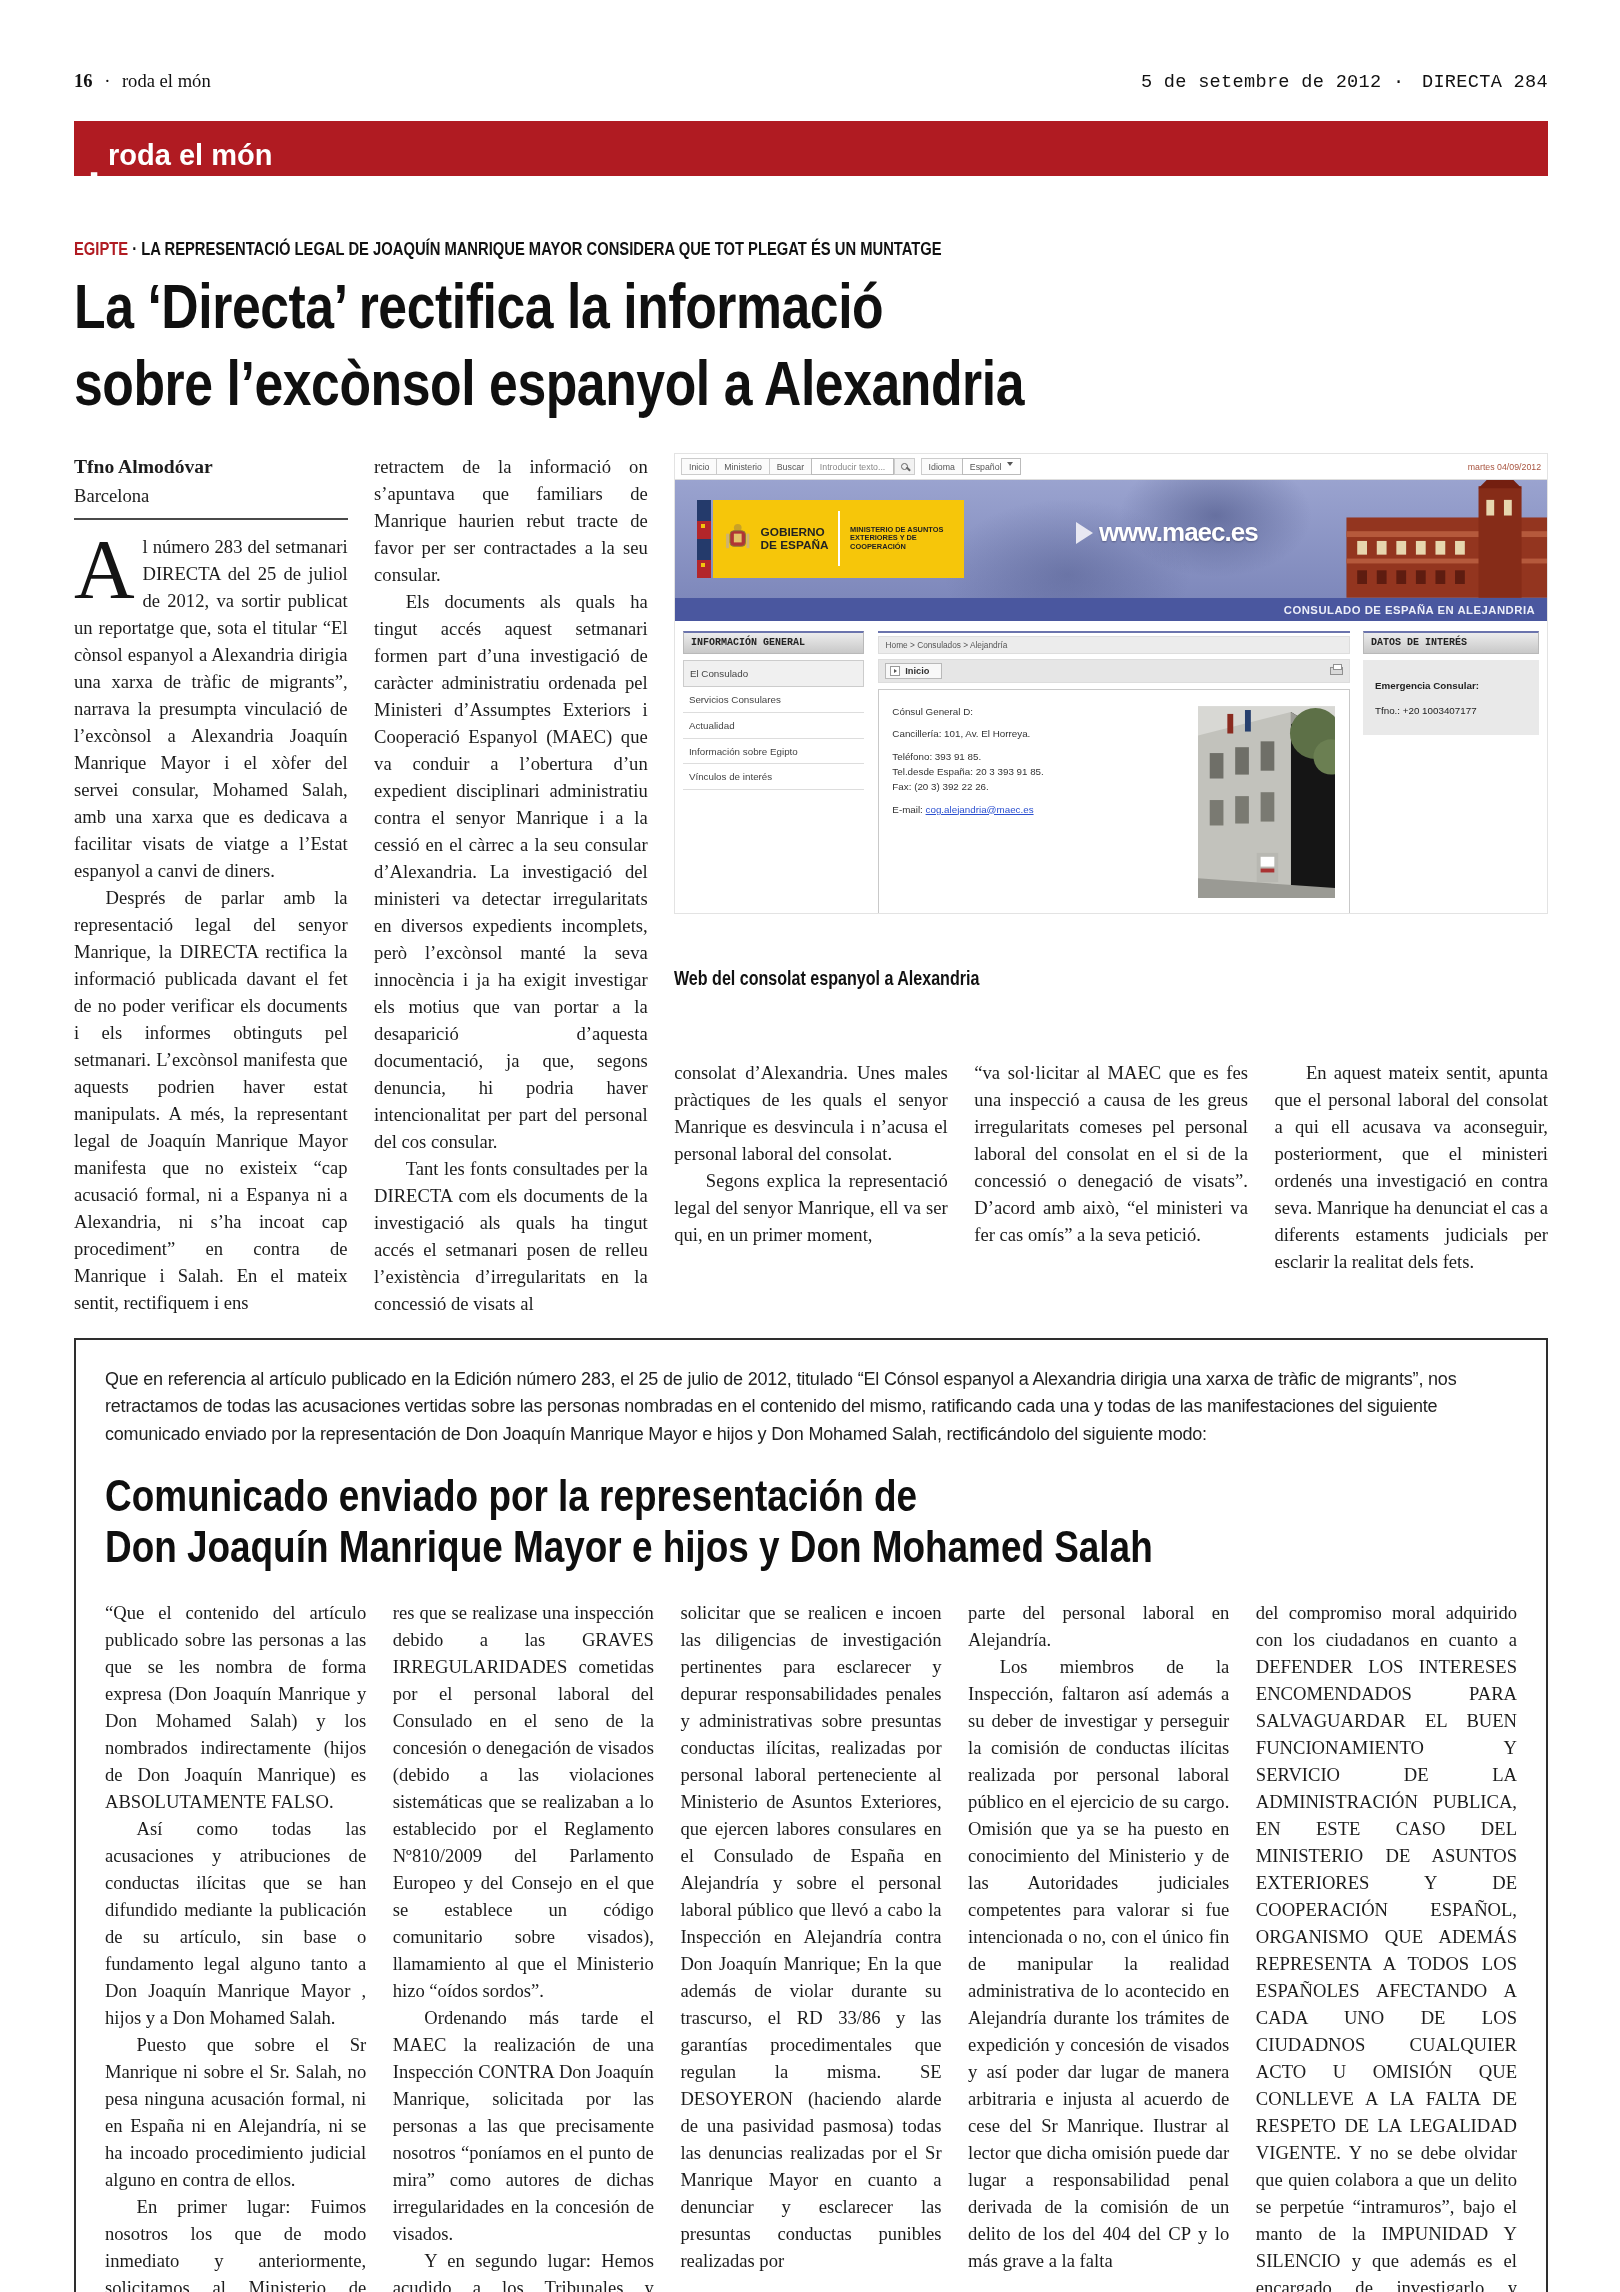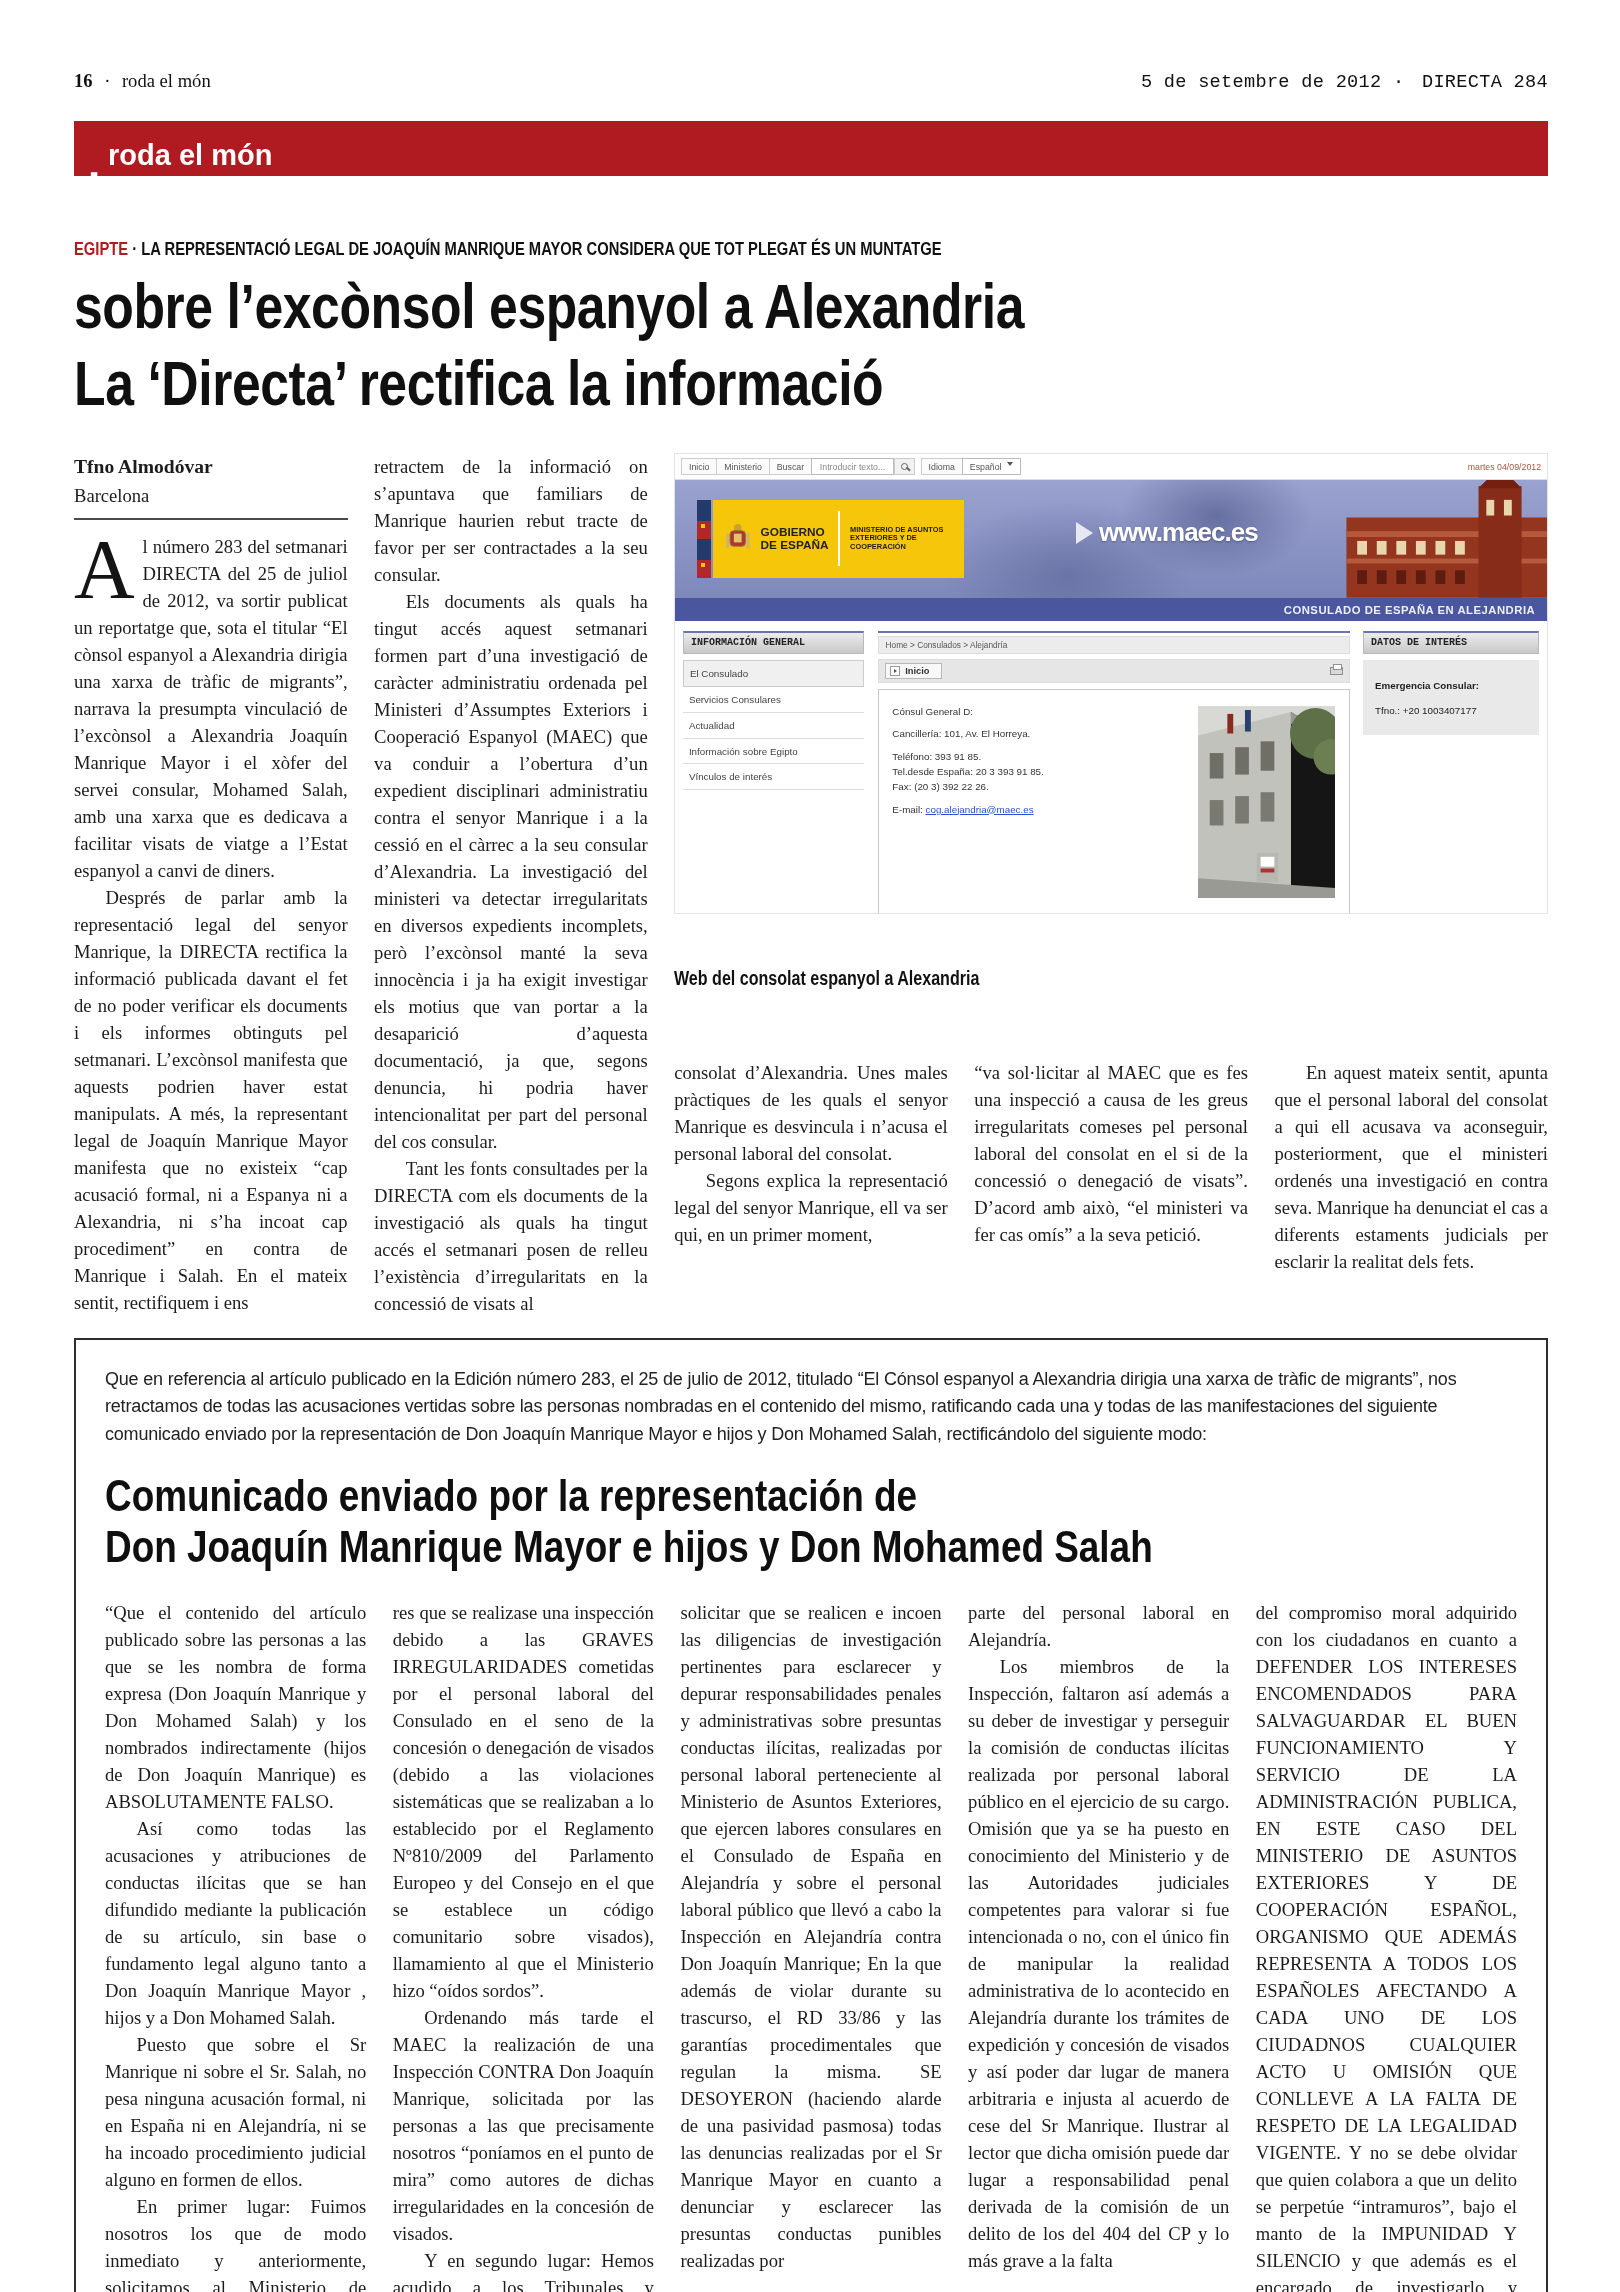--- a/index.html
+++ b/index.html
@@ -152,22 +152,22 @@
       </div>
     </div>
 
     <div class="kicker">
       <span class="condense">
         <span class="kicker-tag">EGIPTE</span><span class="kicker-text"> · </span><span class="kicker-text">LA REPRESENTACIÓ LEGAL DE JOAQUÍN MANRIQUE MAYOR CONSIDERA QUE TOT PLEGAT ÉS UN MUNTATGE</span>
       </span>
     </div>
 
     <h1 class="headline">
+      <span class="hline"><span class="condense">La ‘Directa’ rectifica la informació</span></span>
       <span class="hline"><span class="condense">sobre l’excònsol espanyol a Alexandria</span></span>
-      <span class="hline"><span class="condense">La ‘Directa’ rectifica la informació</span></span>
     </h1>
 
     <div class="article-body">
 
       <div class="newscol colA">
         <div class="byline">
           <div class="bname">Tfno Almodóvar</div>
           <div class="bcity">Barcelona</div>
           <div class="byline-rule"></div>
         </div>
@@ -352,21 +352,21 @@
       <p class="comm-intro">Que en referencia al artículo publicado en la Edición número 283, el 25 de julio de 2012, titulado “El Cónsol espanyol a Alexandria dirigia una xarxa de tràfic de migrants”, nos retractamos de todas las acusaciones vertidas sobre las personas nombradas en el contenido del mismo, ratificando cada una y todas de las manifestaciones del siguiente comunicado enviado por la representación de Don Joaquín Manrique Mayor e hijos y Don Mohamed Salah, rectificándolo del siguiente modo:</p>
       <h2 class="comm-headline">
         <span class="hline" style="display:block;"><span class="condense">Comunicado enviado por la representación de</span></span>
         <span class="hline" style="display:block;"><span class="condense">Don Joaquín Manrique Mayor e hijos y Don Mohamed Salah</span></span>
       </h2>
       <div class="comm-cols">
         <div class="newscol">
             <div class="plist">
               <p>“Que el contenido del artículo publicado sobre las personas a las que se les nombra de forma expresa (Don Joaquín Manrique y Don Mohamed Salah) y los nombrados indirectamente (hijos de Don Joaquín Manrique) es ABSOLUTAMENTE FALSO.</p>
               <p>Así como todas las acusaciones y atribuciones de conductas ilícitas que se han difundido mediante la publicación de su artículo, sin base o fundamento legal alguno tanto a Don Joaquín Manrique Mayor , hijos y a Don Mohamed Salah.</p>
-              <p>Puesto que sobre el Sr Manrique ni sobre el Sr. Salah, no pesa ninguna acusación formal, ni en España ni en Alejandría, ni se ha incoado procedimiento judicial alguno en formen de ellos.</p>
+              <p>Puesto que sobre el Sr Manrique ni sobre el Sr. Salah, no pesa ninguna acusación formal, ni en España ni en Alejandría, ni se ha incoado procedimiento judicial alguno en contra de ellos.</p>
               <p>En primer lugar: Fuimos nosotros los que de modo inmediato y anteriormente, solicitamos al Ministerio de Asuntos Exterio-</p>
             </div>
           </div>
         <div class="newscol">
             <div class="plist">
               <p>res que se realizase una inspección debido a las GRAVES IRREGULARIDADES cometidas por el personal laboral del Consulado en el seno de la concesión o denegación de visados (debido a las violaciones sistemáticas que se realizaban a lo establecido por el Reglamento Nº810/2009 del Parlamento Europeo y del Consejo en el que se establece un código comunitario sobre visados), llamamiento al que el Ministerio hizo “oídos sordos”.</p>
               <p>Ordenando más tarde el MAEC la realización de una Inspección CONTRA Don Joaquín Manrique, solicitada por las personas a las que precisamente nosotros “poníamos en el punto de mira” como autores de dichas irregularidades en la concesión de visados.</p>
               <p>Y en segundo lugar: Hemos acudido a los Tribunales y Organismo Administrativos, para</p>
             </div>
           </div>

